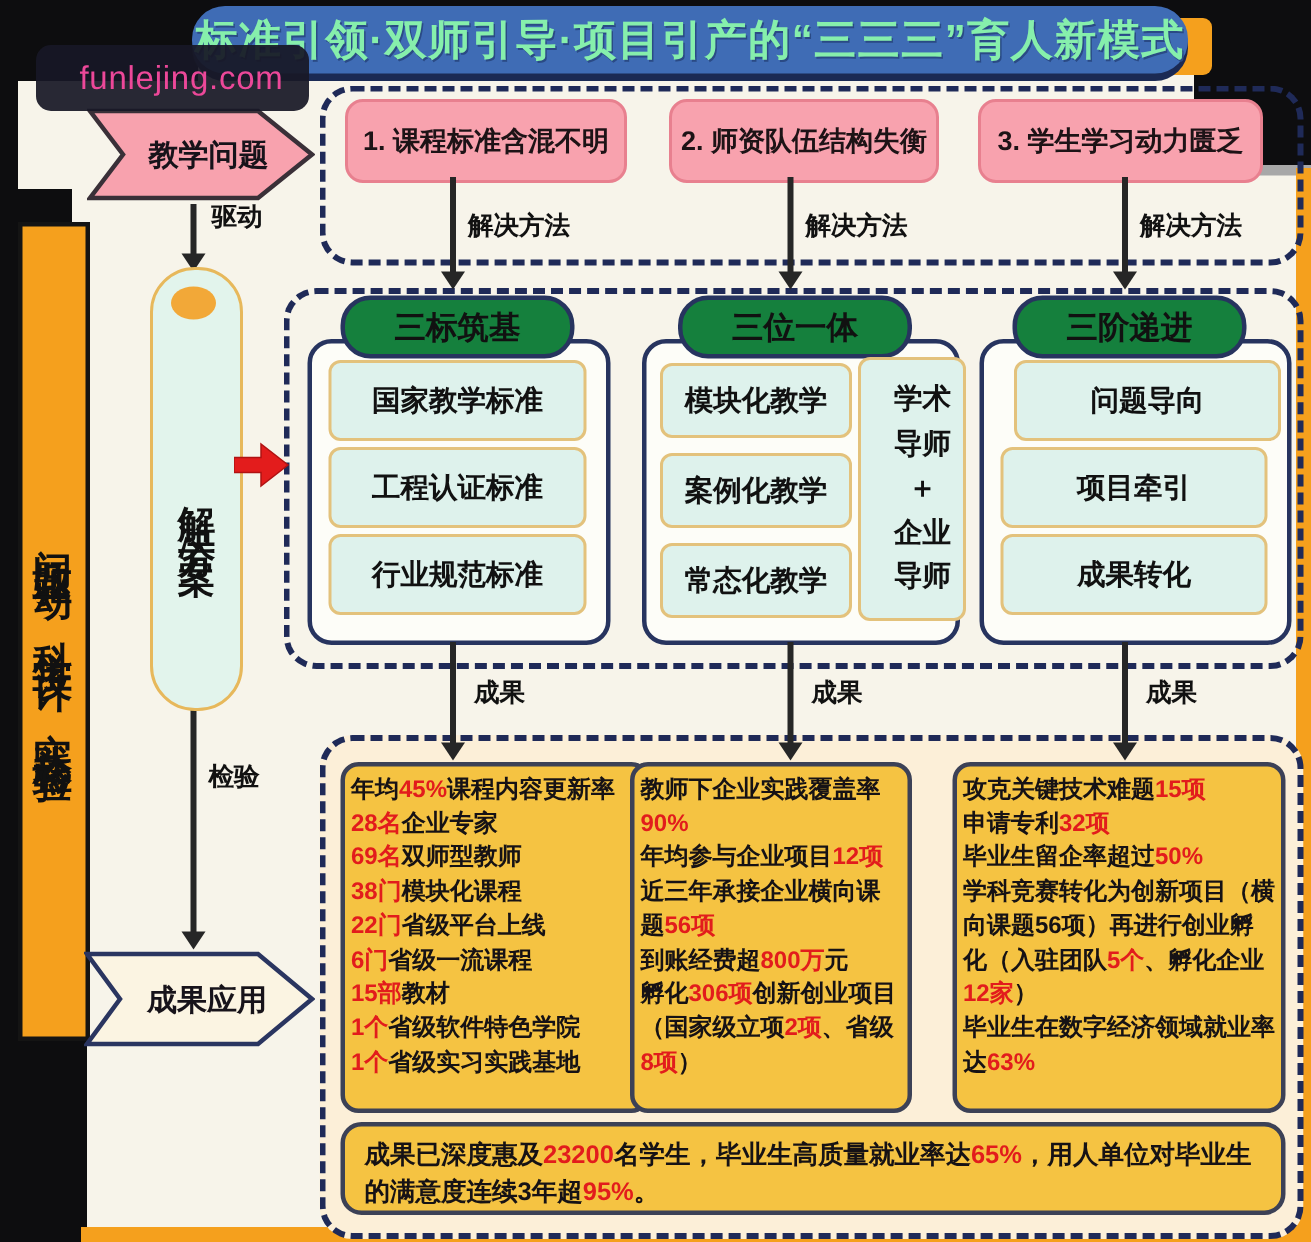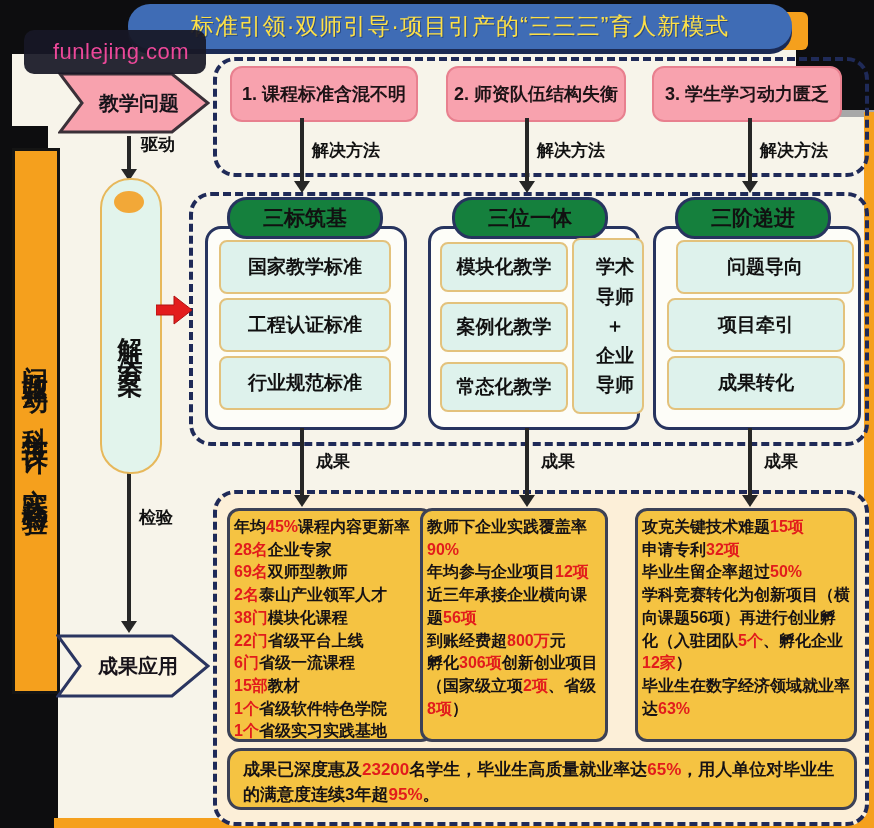--- a/index.html
+++ b/index.html
@@ -6,21 +6,21 @@
   body{font-family:"Liberation Sans","DejaVu Sans",sans-serif;}
   #canvas{position:relative;width:874px;height:828px;background:#f7f4ea;overflow:hidden;}
   .abs{position:absolute;}
   .black{background:#0d0d0f;}
   .orange-edge{background:#f5a01d;}
   .gray-edge{background:#a8a8a8;}
 
   
   .banner{left:128px;top:4px;width:664px;height:45px;background:#3f6cb5;border-radius:22px;
           box-shadow:0 5px 0 #1b2a54;display:flex;align-items:center;justify-content:center;z-index:4;}
-  .banner-title{color:#fde047;font-weight:normal;font-size:23px;letter-spacing:1px;text-shadow:1px 1px 0 #2a4a85;}
+  .banner-title{color:#86efac;font-weight:bold;font-size:28px;letter-spacing:1px;text-shadow:1px 1px 0 #2a4a85;}
   .orange-tab{left:776px;top:12px;width:32px;height:38px;background:#f5a01d;border-radius:6px;z-index:3;}
   .watermark{left:24px;top:30px;width:182px;height:44px;background:rgba(24,24,38,0.93);border-radius:10px;
              display:flex;align-items:center;justify-content:center;z-index:30;}
   .watermark span{color:#ec4899;font-size:22px;letter-spacing:0.5px;margin-left:12px;}
 
   
   .side-bar{left:12px;top:148px;width:42px;height:540px;background:#f5a01d;border:3px solid #141414;
             display:flex;align-items:center;justify-content:center;z-index:2;}
   .side-bar-text{writing-mode:vertical-rl;font-size:26px;font-weight:bold;color:#111;letter-spacing:7px;}
 
@@ -168,21 +168,20 @@
   <div class="varrow" style="left:748px;top:428px;height:68px;"></div>
   <div class="flow-label" style="left:316px;top:450px;">成果</div>
   <div class="flow-label" style="left:541px;top:450px;">成果</div>
   <div class="flow-label" style="left:764px;top:450px;">成果</div>
 
   <div class="dashed results-box"></div>
   <div class="resultbox" style="left:227px;width:206px;">
       <div class="rline"><span>年均</span><span class="r">45%</span><span>课程内容更新率</span></div>
       <div class="rline"><span class="r">28名</span><span>企业专家</span></div>
       <div class="rline"><span class="r">69名</span><span>双师型教师</span></div>
-      <div class="rline"><span class="r">2名</span><span>泰山产业领军人才</span></div>
       <div class="rline"><span class="r">38门</span><span>模块化课程</span></div>
       <div class="rline"><span class="r">22门</span><span>省级平台上线</span></div>
       <div class="rline"><span class="r">6门</span><span>省级一流课程</span></div>
       <div class="rline"><span class="r">15部</span><span>教材</span></div>
       <div class="rline"><span class="r">1个</span><span>省级软件特色学院</span></div>
       <div class="rline"><span class="r">1个</span><span>省级实习实践基地</span></div>
     </div>
   <div class="resultbox" style="left:420px;width:188px;">
       <div class="rline"><span>教师下企业实践覆盖率</span><span class="r">90%</span></div>
       <div class="rline"><span>年均参与企业项目</span><span class="r">12项</span></div>

